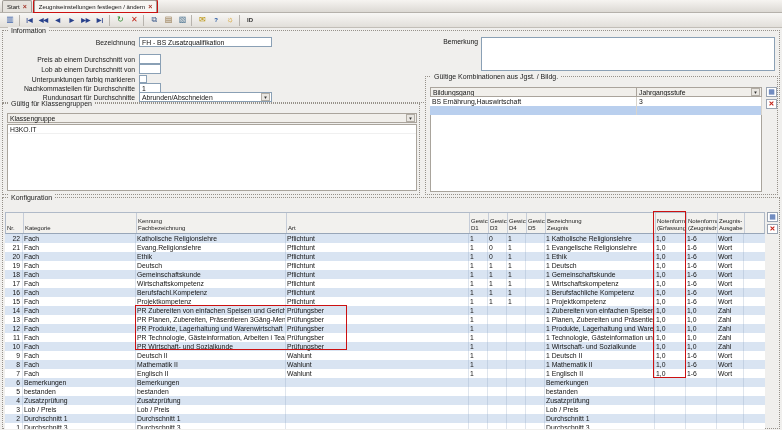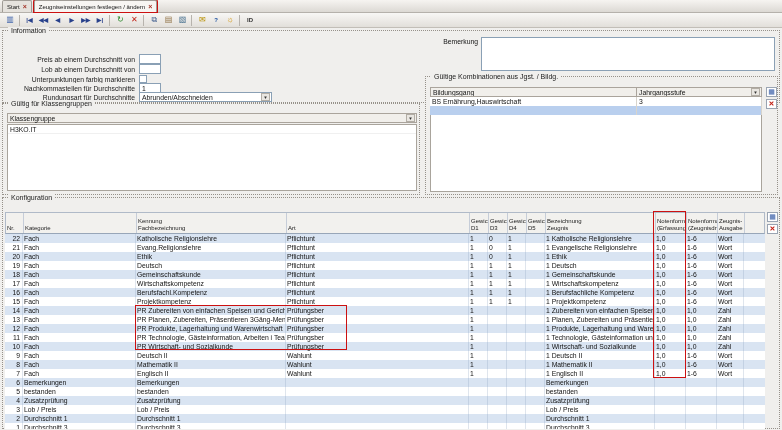--- a/index.html
+++ b/index.html
@@ -99,20 +99,24 @@
     <span class="tbtn" style="color: rgb(183, 143, 0);">✉</span>
     <span class="tbtn sm" style="color: rgb(26, 79, 160);">?</span>
     <span class="tbtn" style="color: rgb(208, 144, 0);">☼</span>
     <span class="tsep"></span>
     <span class="tbtn sm" style="color: rgb(51, 51, 51);">ID</span>
   </div>
 
 <div class="gb" style="left:2px;top:30px;width:778px;height:73px;">
   <span class="gb-title">Information</span>
 
+  <div class="frow" style="top:6px;">
+    <span class="flabel">Bezeichnung</span>
+    <input class="tin" style="width: 133px;" value="FH - BS Zusatzqualifikation">
+  </div>
   <div class="frow" style="top:23px;">
     <span class="flabel">Preis ab einem Durchschnitt von</span>
     <input class="tin" style="width: 22px;" value="">
   </div>
   <div class="frow" style="top:33px;">
     <span class="flabel">Lob ab einem Durchschnitt von</span>
     <input class="tin" style="width: 22px;" value="">
   </div>
   <div class="frow" style="top:43px;">
     <span class="flabel">Unterpunktungen farbig markieren</span>

